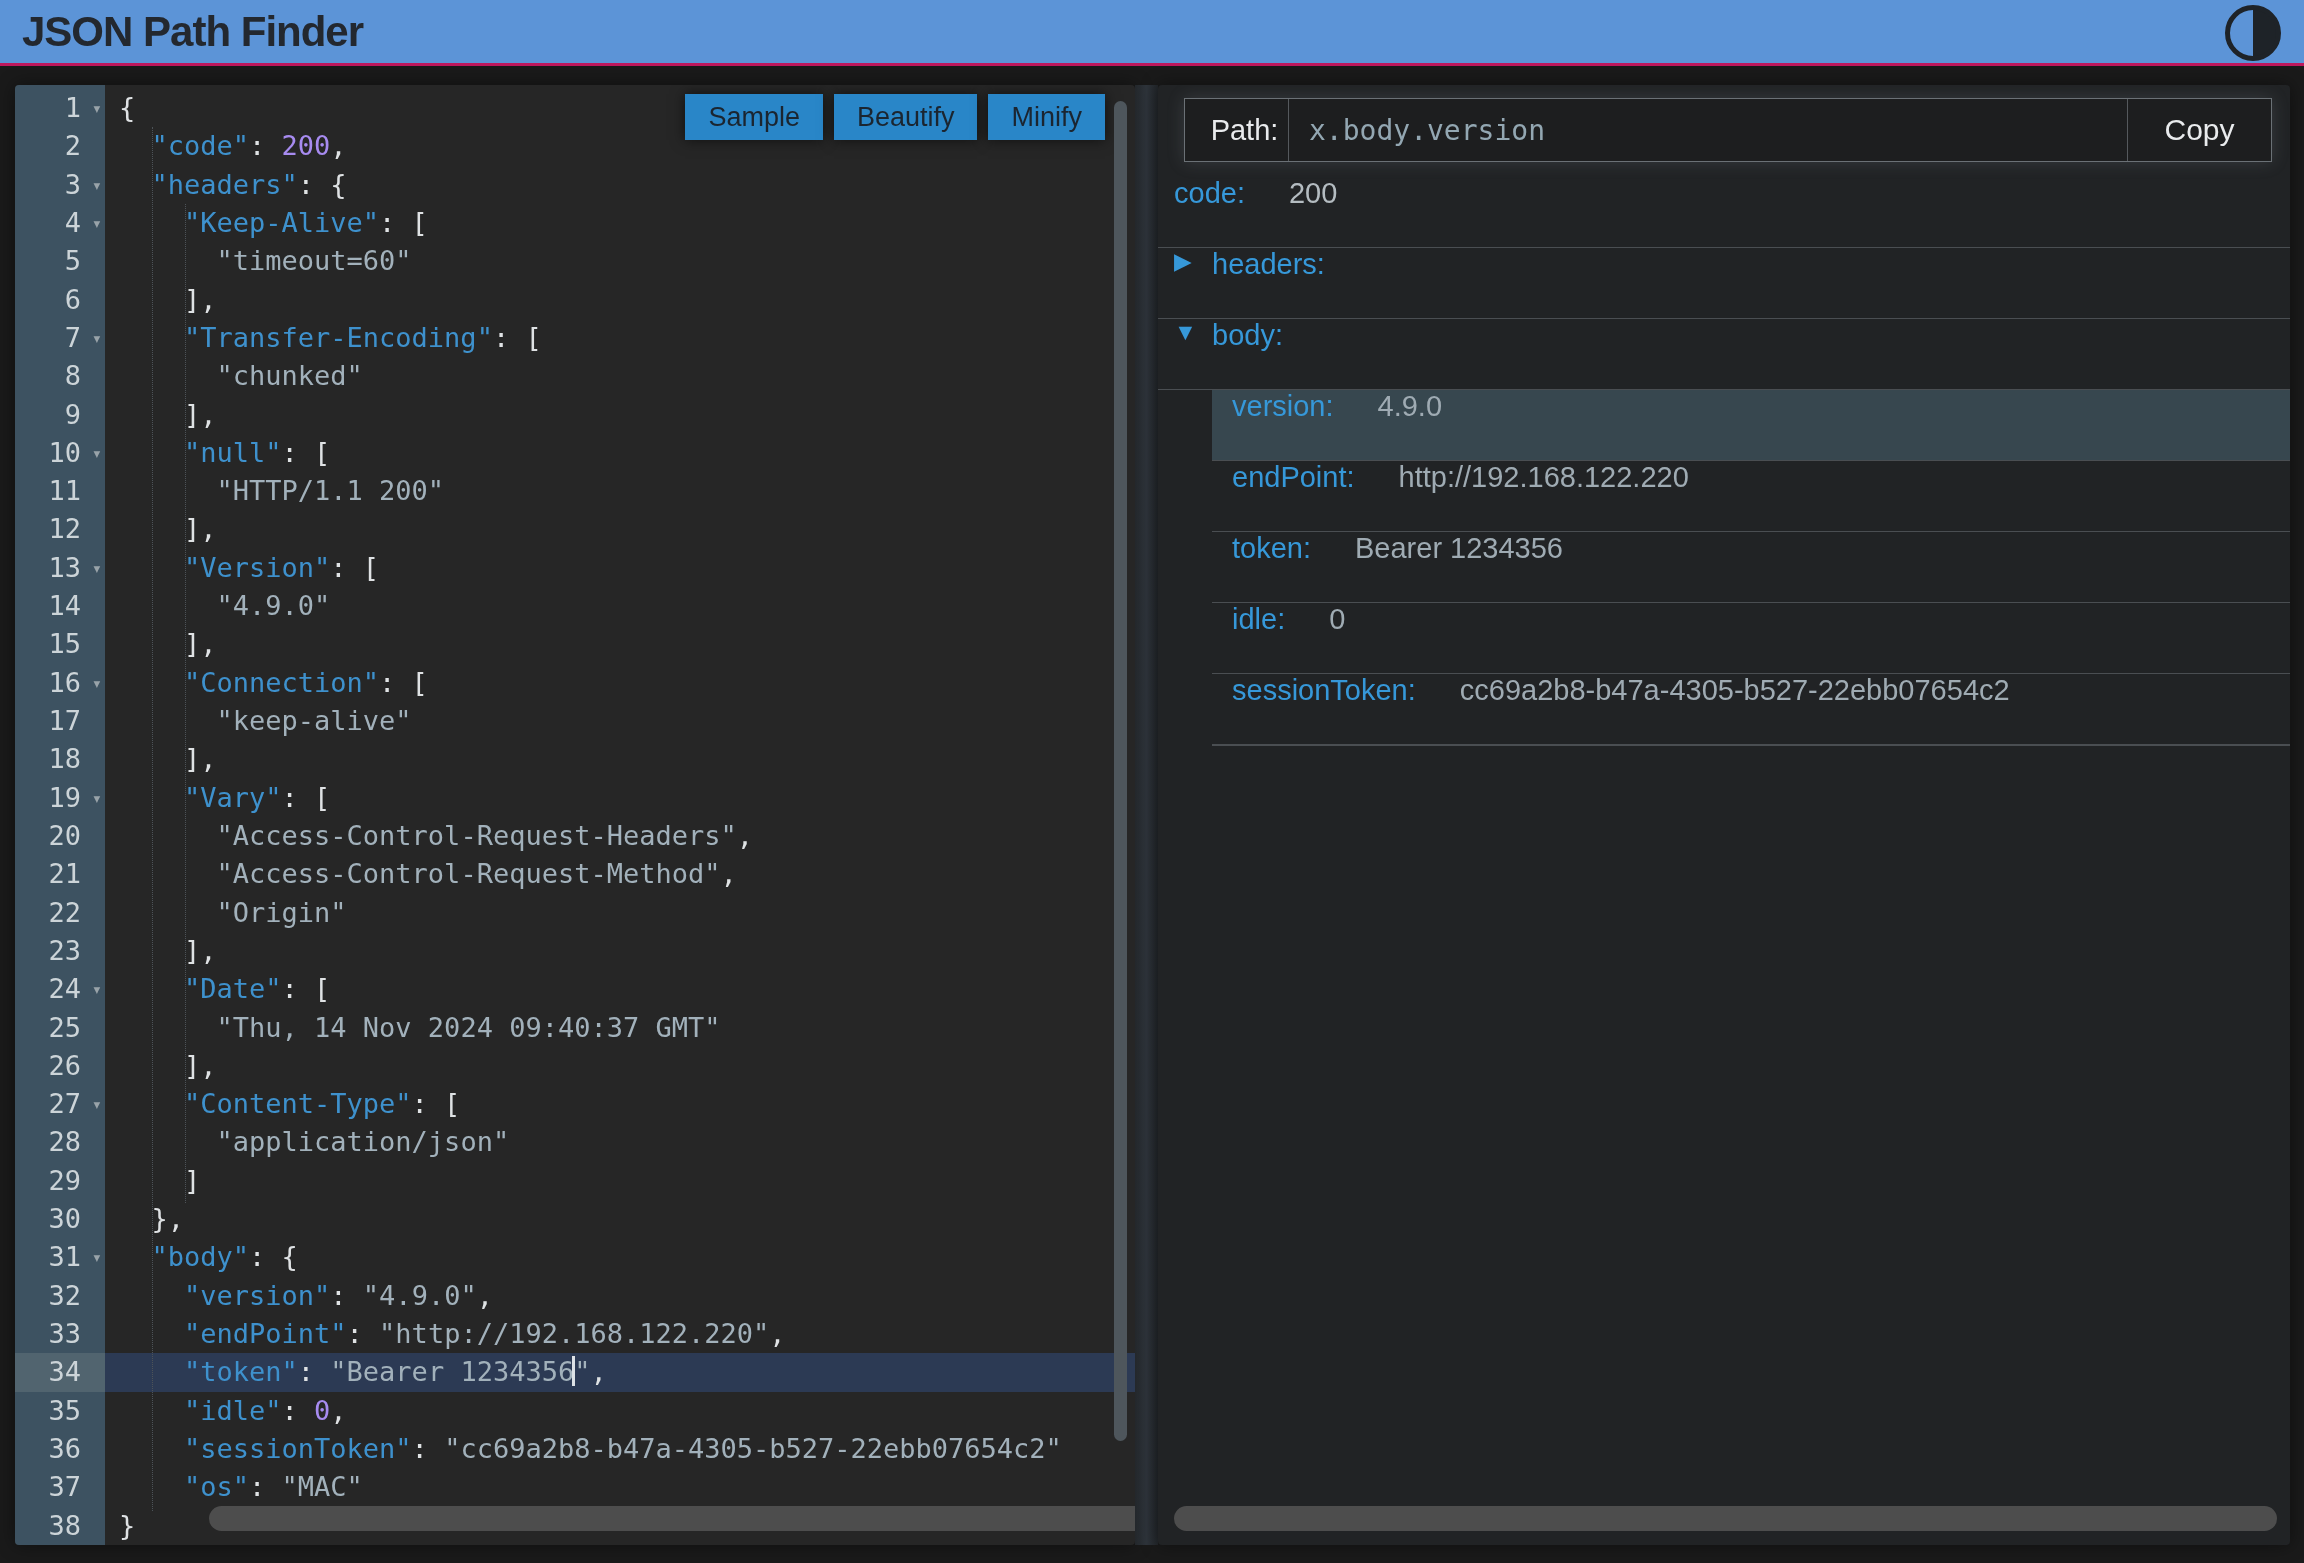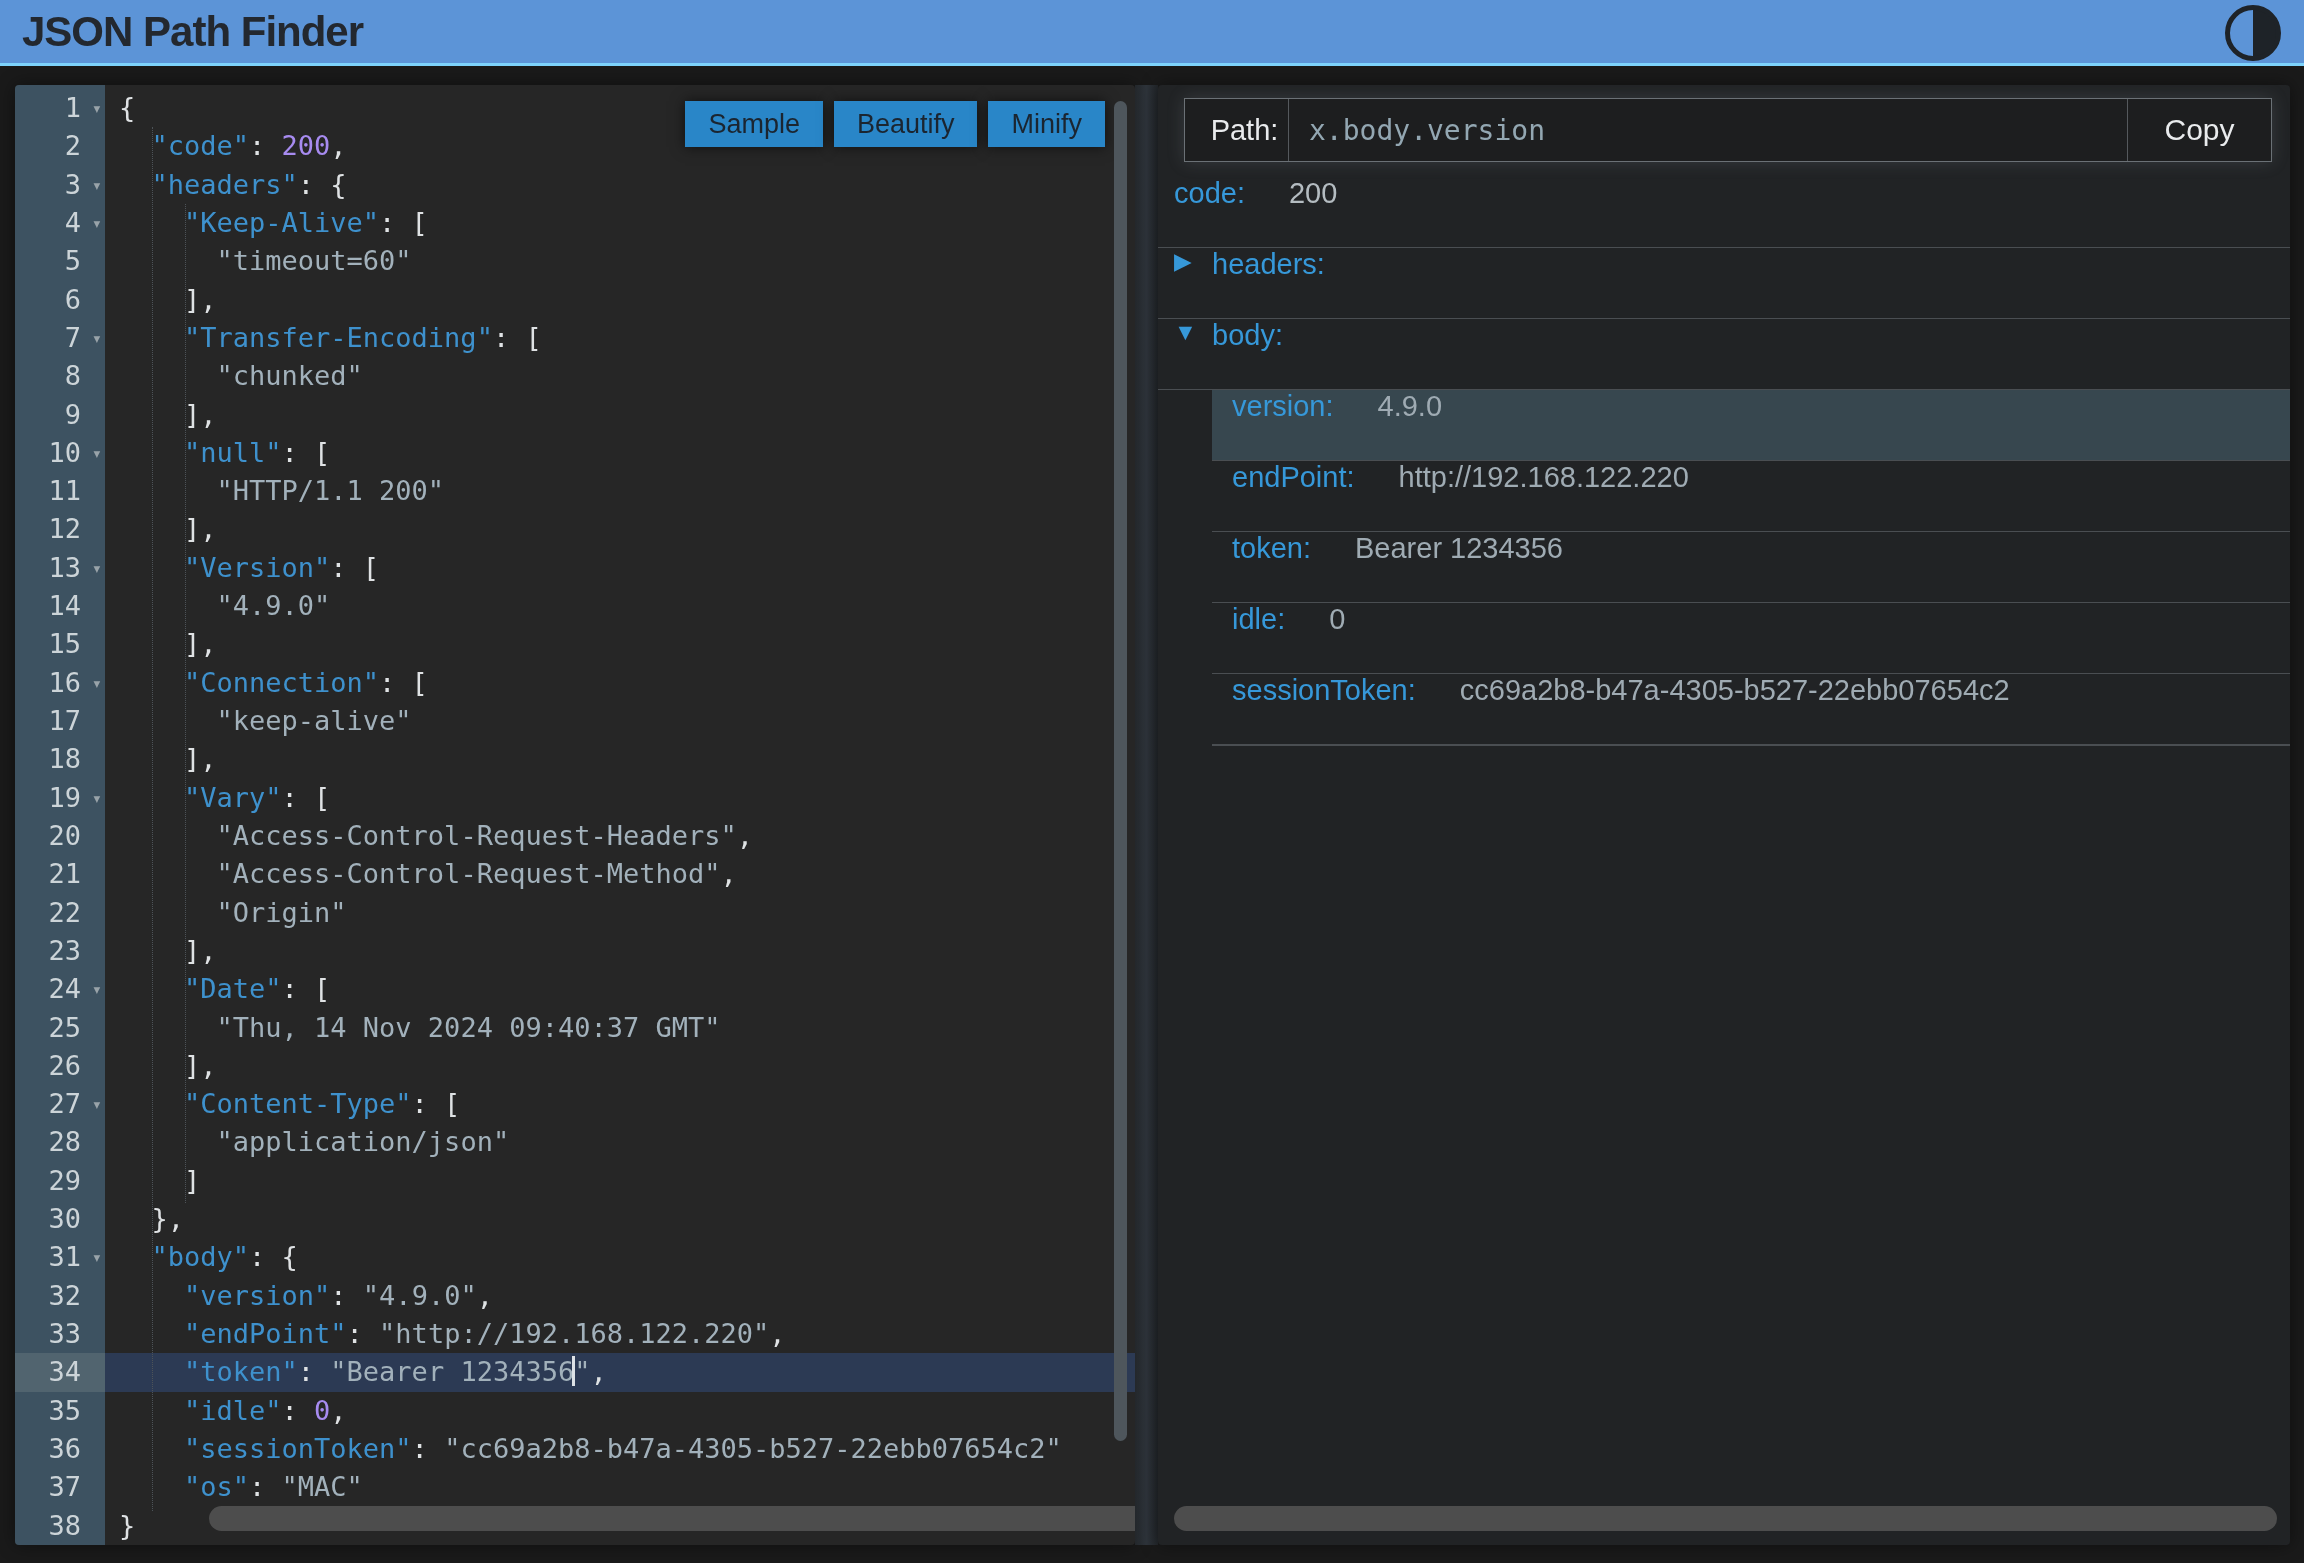--- a/index.html
+++ b/index.html
@@ -1,21 +1,21 @@
 <!DOCTYPE html>
 <html style="--header-blue: #5c94d7; --button-blue: #2986c8; --active-line: #2c3a54; --key-blue: #3e91cd; --num-purple: #a78bf0; --tree-blue: #3698d9; --highlight: #37474f;"><head>
 <meta charset="utf-8">
 <style>
   * { margin:0; padding:0; box-sizing:border-box; }
   html,body { width:2304px; height:1563px; overflow:hidden; background:#1a1a1a;
               font-family:"Liberation Sans", sans-serif; }
 
   
   .header { position:absolute; left:0; top:0; width:2304px; height:66px;
-            background:var(--header-blue,#5c94d7); border-bottom:3px solid #7dd3fc;
+            background:var(--header-blue,#5c94d7); border-bottom:3px solid #be185d;
             display:flex; align-items:center; }
   .title { font-size:42px; font-weight:bold; color:#23282f; padding-left:22px;
            letter-spacing:-1px; }
   .toggle-btn { position:absolute; right:21px; top:4px; width:58px; height:58px;
                 background:transparent; border:none; cursor:pointer; }
   .contrast { width:56px; height:56px; border-radius:50%; border:5px solid #1e2328;
               background:linear-gradient(90deg, rgba(0,0,0,0) 50%, #1e2328 50%); }
 
   
   .panel { position:absolute; top:85px; height:1460px; border-radius:4px;
@@ -38,21 +38,21 @@
   .t-str   { color:#a2b1bb; }
   .t-num   { color:var(--num-purple,#a78bf0); }
   .t-punct { color:#dfe2e4; }
   .t-ws    { color:#dfe2e4; }
   .t-cursor{ display:inline-block; width:3px; height:30px; background:#dde2e6;
              vertical-align:middle; margin:0 -1px 6px -2px; }
   .guide { position:absolute; width:0; border-left:1px dotted #4d5358; }
   .g1 { left:47px;  top:42px;  height:1384px; }
   .g2 { left:80px;  top:119px; height:999px; }
 
-  .btnrow { position:absolute; top:16px; right:30px; display:flex; gap:11px; }
+  .btnrow { position:absolute; top:9px; right:30px; display:flex; gap:11px; }
   .ebtn { height:46px; padding:0 23px; background:var(--button-blue,#2986c8);
           border:none; color:#1b2530; font-size:27px; font-family:"Liberation Sans",sans-serif;
           box-shadow:0 0 13px rgba(0,0,0,0.6); cursor:pointer; }
 
   .vscroll { position:absolute; right:8px; top:16px; width:13px; height:1340px;
              background:#4e565c; border-radius:7px; }
   .hscroll { position:absolute; left:104px; bottom:14px; width:972px; height:25px;
              background:#4d4d4d; border-radius:13px; }
 
   

